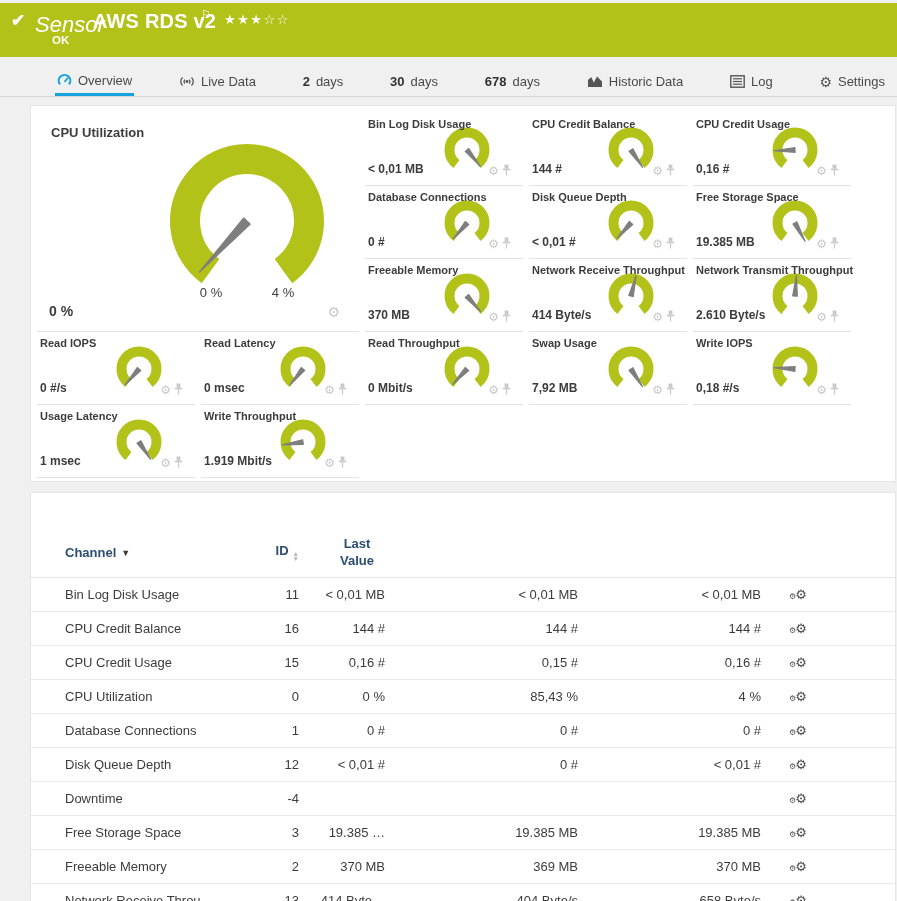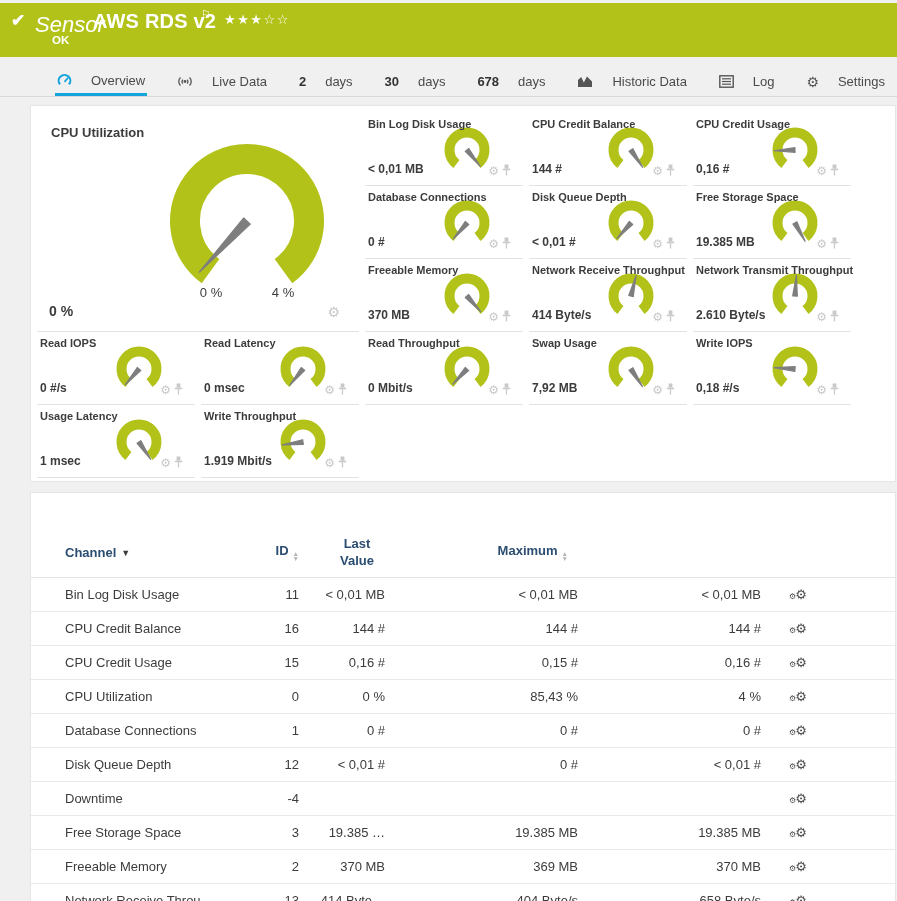--- a/index.html
+++ b/index.html
@@ -11,21 +11,21 @@
   .hdr .kind{position:absolute;left:35px;top:9px;font-style:italic;font-size:22px;}
   .hdr .title{position:absolute;left:93px;top:7px;font-size:20px;font-weight:bold;margin:0;letter-spacing:.2px;}
   .hdr .flag{position:absolute;left:201px;top:5px;font-size:11px;}
   .hdr .stars{position:absolute;left:224px;top:9px;font-size:13px;letter-spacing:1.5px;}
   .hdr .ok{position:absolute;left:52px;top:31px;font-size:11.5px;font-weight:bold;}
 
   
   .tabs{position:absolute;top:67px;left:0;width:897px;height:30px;box-sizing:border-box;
         display:flex;justify-content:space-between;align-items:stretch;
         padding-left:55px;padding-right:10px;border-bottom:1px solid #d9d9d9;}
-  .tab{display:flex;align-items:center;gap:19px;font-size:13px;color:#4a4a4a;cursor:pointer;
+  .tab{display:flex;align-items:center;gap:6px;font-size:13px;color:#4a4a4a;cursor:pointer;
        box-sizing:border-box;padding:0 2px;}
   .tab.active{border-bottom:3px solid #14a3dc;}
   .tab b{font-weight:bold;color:#333;}
   .tabicon{display:inline-flex;align-items:center;}
   .tabicon.glyph{font-size:14px;color:#555;line-height:1;}
 
   
   .panel{position:absolute;left:30px;width:866px;background:#fff;border:1px solid #e5e5e5;box-sizing:border-box;}
   #gpanel{top:105px;height:377px;}
   #tpanel{top:492px;height:420px;}
@@ -414,24 +414,20 @@
 </section>
 
 <section class="panel" id="tpanel">
   <div class="thead">
       <div class="th c0"><span>Channel</span><span class="caret">▼</span></div>
       <div class="th c1"><span>ID</span><span class="sortcol">
           <i>▲</i>
           <i>▼</i>
         </span></div>
       <div class="th c2"><span class="lvwrap">Last Value</span></div>
-      <div class="th c4"><span>Maximum</span><span class="sortcol">
-          <i>▲</i>
-          <i>▼</i>
-        </span></div>
       <div class="th c5"></div>
     </div>
   <div id="tbody">
       <div class="trow">
         <span class="c0">Bin Log Disk Usage</span>
         <span class="c1">11</span>
         <span class="c2">&lt; 0,01 MB</span>
         <span class="c3">&lt; 0,01 MB</span>
         <span class="c4">&lt; 0,01 MB</span>
         <span class="c5"><span class="chgear">⚙<i>⚙</i></span></span>

